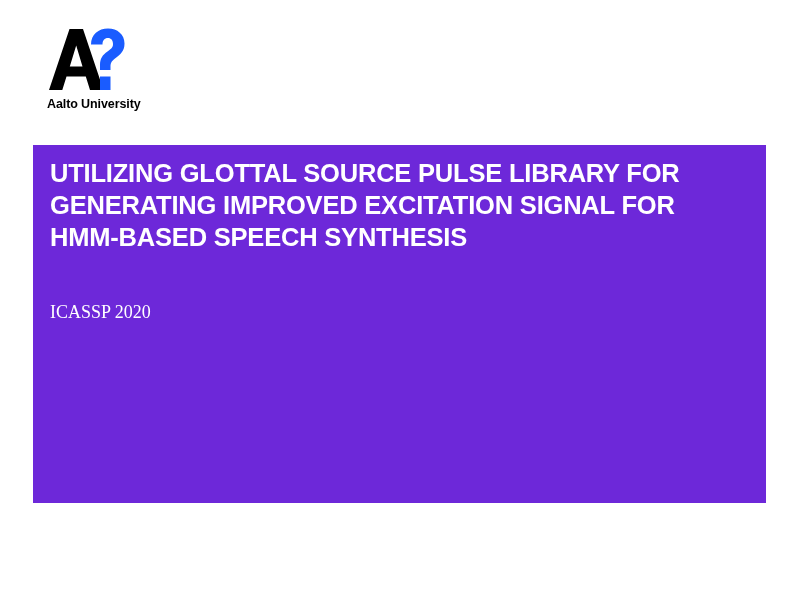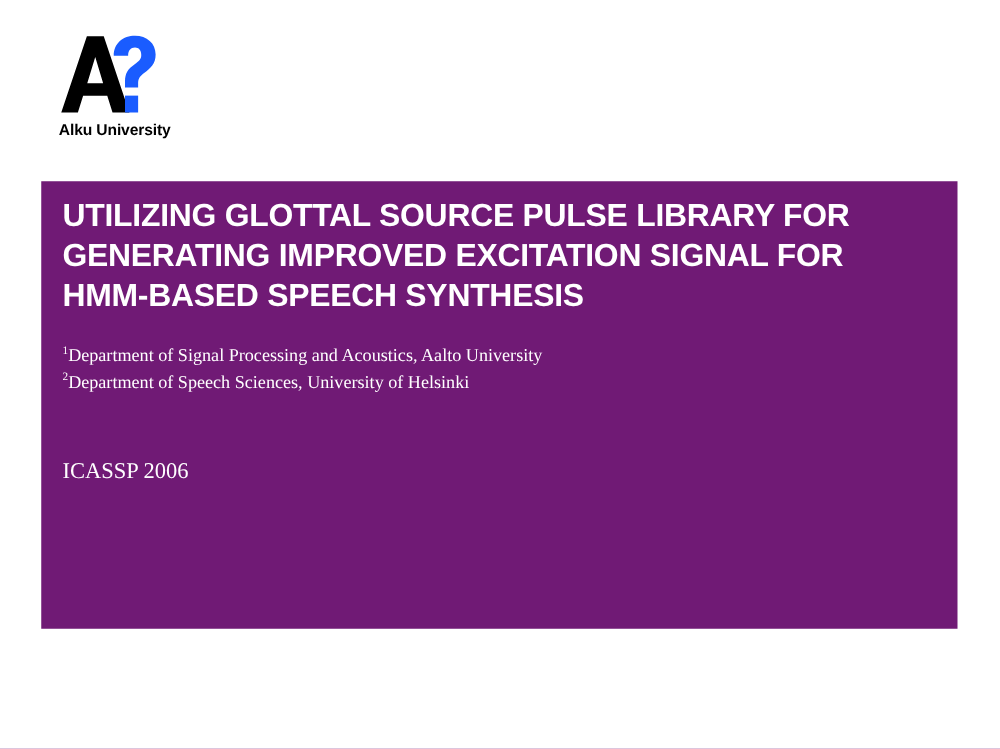--- a/index.html
+++ b/index.html
@@ -117,30 +117,26 @@
 
     <path d="M2 62 L22.5 1 L36 1 L56.5 62 L43 62 L38.8 48.5 L19.5 48.5 L15.3 62 Z
              M22.8 38.5 L35.5 38.5 L29.2 17.5 Z" fill="#000000"></path>
 
     <path d="M44 16.5 C44 6.5 51.5 0.5 61 0.5 C70.5 0.5 77.5 6.5 77.5 15.5
              C77.5 23 73.5 26.5 68 30.5 C64.5 33.2 63.5 35 63.5 39 L63.5 42 L53 42
              L53 37 C53 30.5 55.5 27 60.5 23.5 C64.5 20.7 66 19.2 66 16 C66 12.2 64 10 61 10
              C57.5 10 55.5 12.5 55.5 16.5 Z" fill="#1a5cff"></path>
     <rect x="53" y="48.5" width="10.5" height="13.5" fill="#1a5cff"></rect>
   </svg>
-  <span class="logo-wordmark">Alku University</span>
+  <span class="logo-wordmark">Aalto University</span>
 </div>
 
-<div class="orange-panel" style="background: #701a75;">
+<div class="orange-panel" style="background: #6d28d9;">
   <div class="panel-inner">
 
     <h1 class="slide-title">Utilizing glottal source pulse library for generating improved excitation signal for HMM-based speech synthesis</h1>
 
 
-    <div class="affiliations">
-      <p class="affil-line"><sup>1</sup>Department of Signal Processing and Acoustics, Aalto University</p>
-      <p class="affil-line"><sup>2</sup>Department of Speech Sciences, University of Helsinki</p>
-    </div>
 
-    <p class="conference">ICASSP 2006</p>
+    <p class="conference">ICASSP 2020</p>
 
   </div>
 </div>
 
 </body></html>

